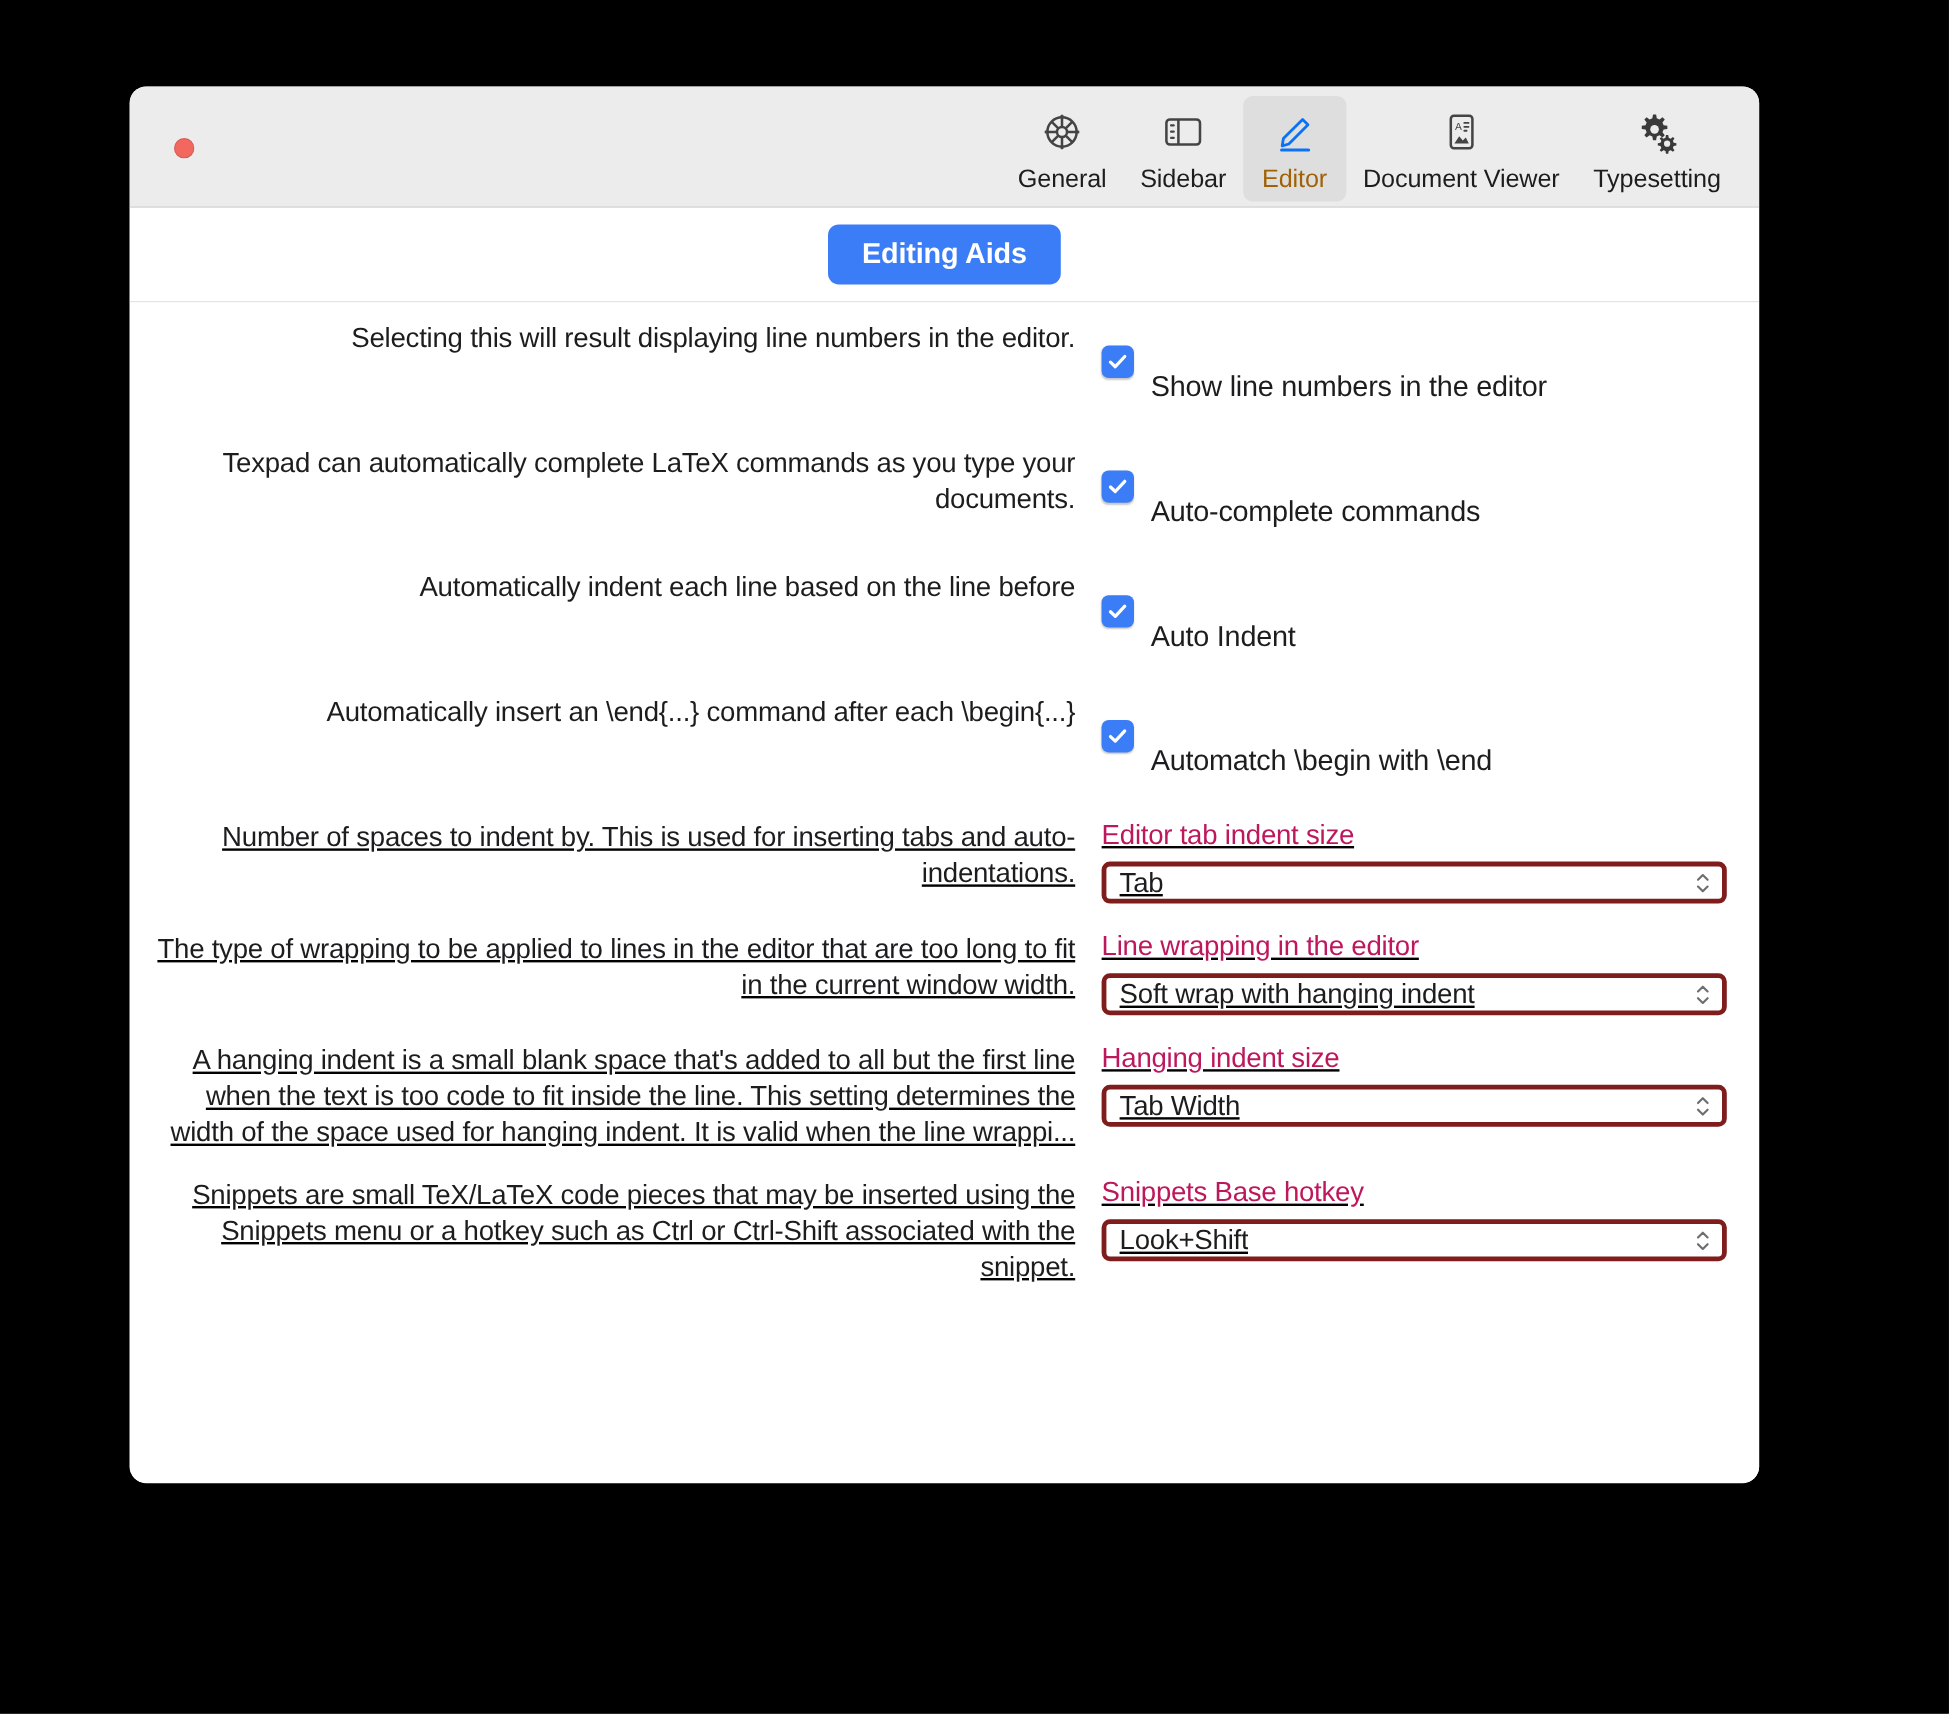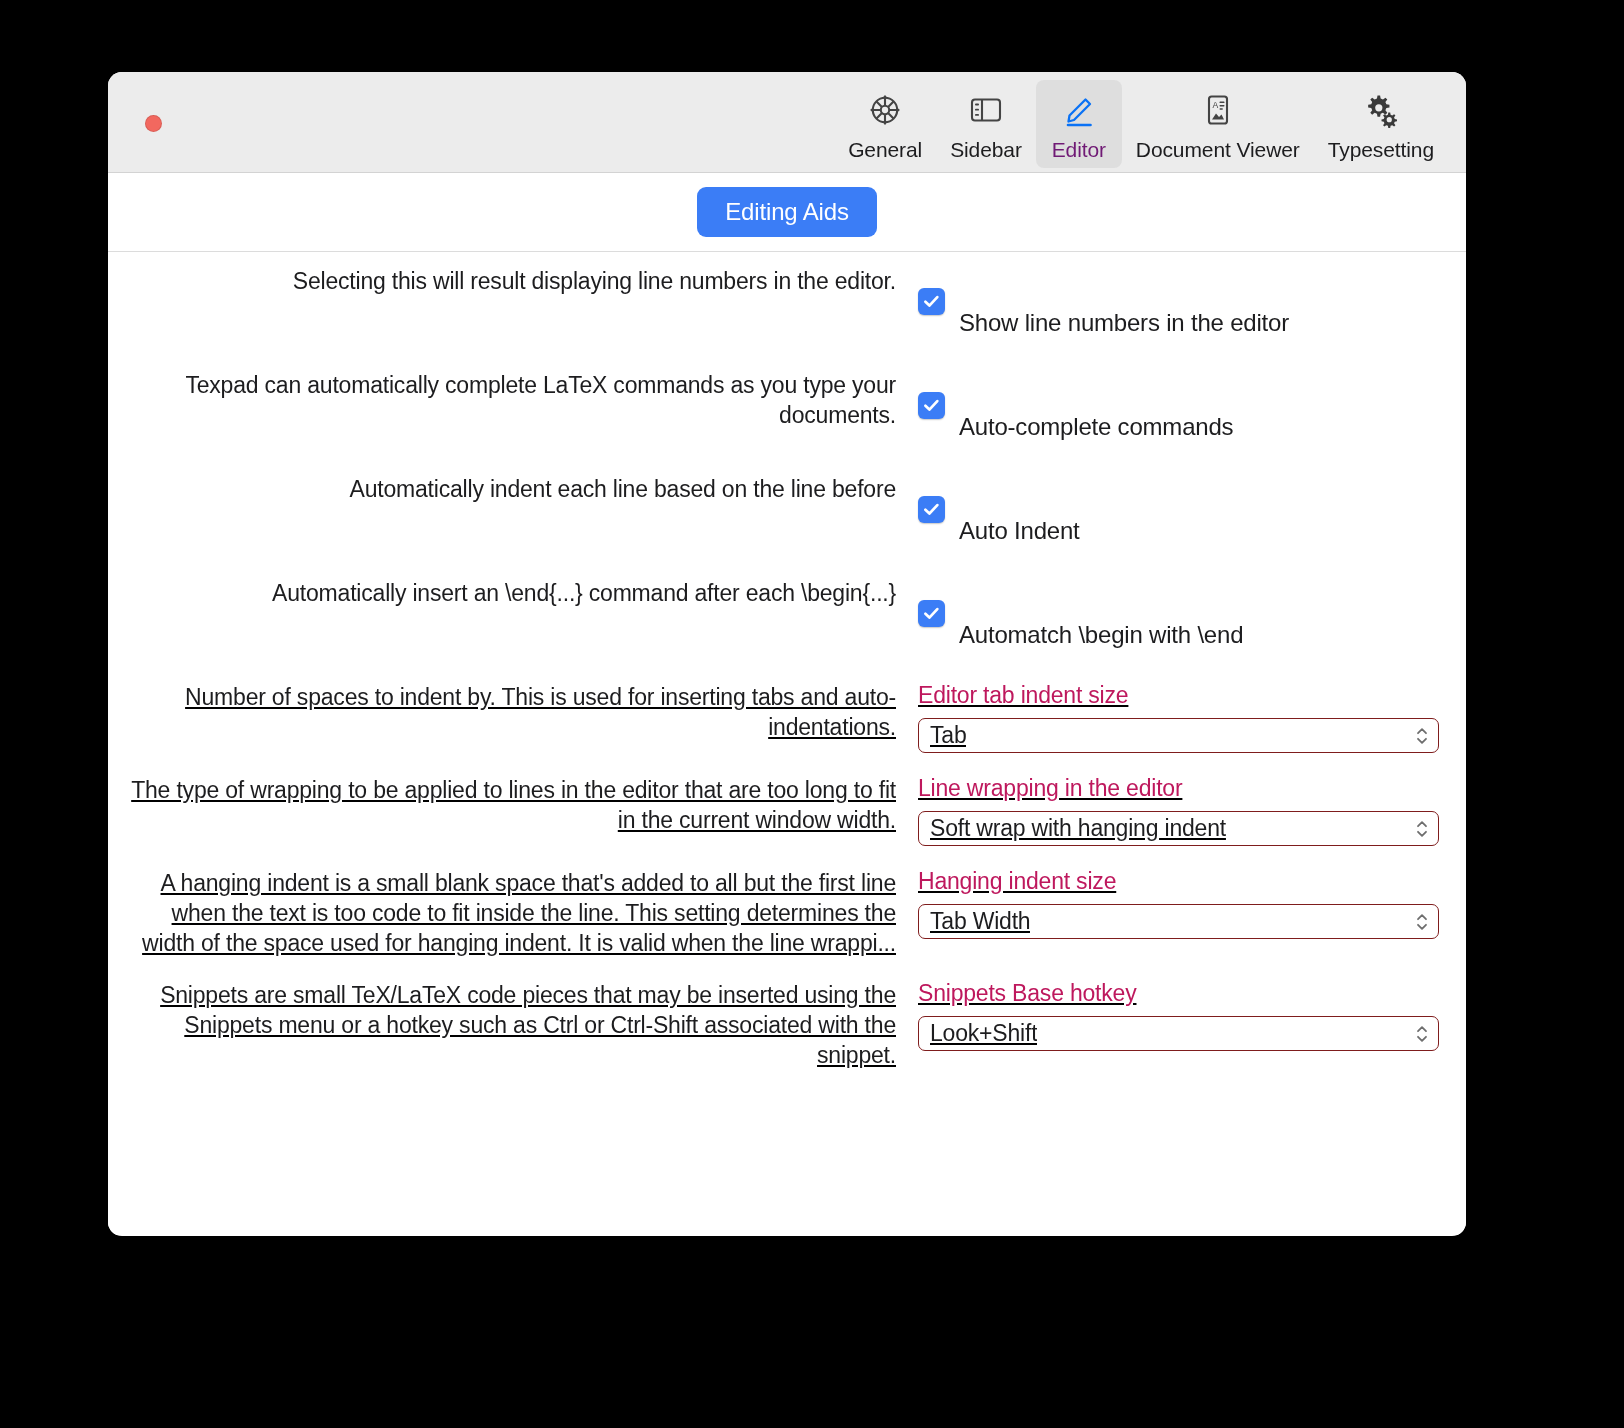--- a/index.html
+++ b/index.html
@@ -71,40 +71,41 @@
     display: flex;
     align-items: center;
     justify-content: center;
   }
   .tb-label {
     font-size: 21px;
     color: #1d1d1f;
     white-space: nowrap;
     letter-spacing: -0.1px;
   }
-  .tb-item.selected .tb-label { color: #701a75; }
+  .tb-item.selected .tb-label { color: #a16207; }
 
   
   #tabbar {
     height: 79px;
     border-bottom: 1px solid #dcdcdc;
     display: flex;
     align-items: center;
     justify-content: center;
     gap: 8px;
     background: #ffffff;
   }
   .seg {
     font-size: 24px;
     padding: 11px 28px;
     border-radius: 9px;
     color: #1d1d1f;
     white-space: nowrap;
     cursor: default;
     letter-spacing: -0.15px;
+    font-weight: bold;
   }
   .seg.active {
     background: #3b7df6;
     color: #ffffff;
   }
 
   
   #content {
     position: relative;
     height: calc(100% - 181px);
@@ -162,21 +163,21 @@
   .field-label {
     font-size: 23px;
     color: #be185d;
     margin-bottom: 9px;
     letter-spacing: -0.2px;
   }
   .select {
     position: relative;
     width: 521px;
     height: 35px;
-    border: 1px solid #7f1d1d;
+    border: 4px solid #7f1d1d;
     border-radius: 7px;
     background: #ffffff;
     display: flex;
     align-items: center;
     cursor: default;
   }
   .select-value {
     font-size: 23px;
     color: #1d1d1f;
     padding-left: 11px;

